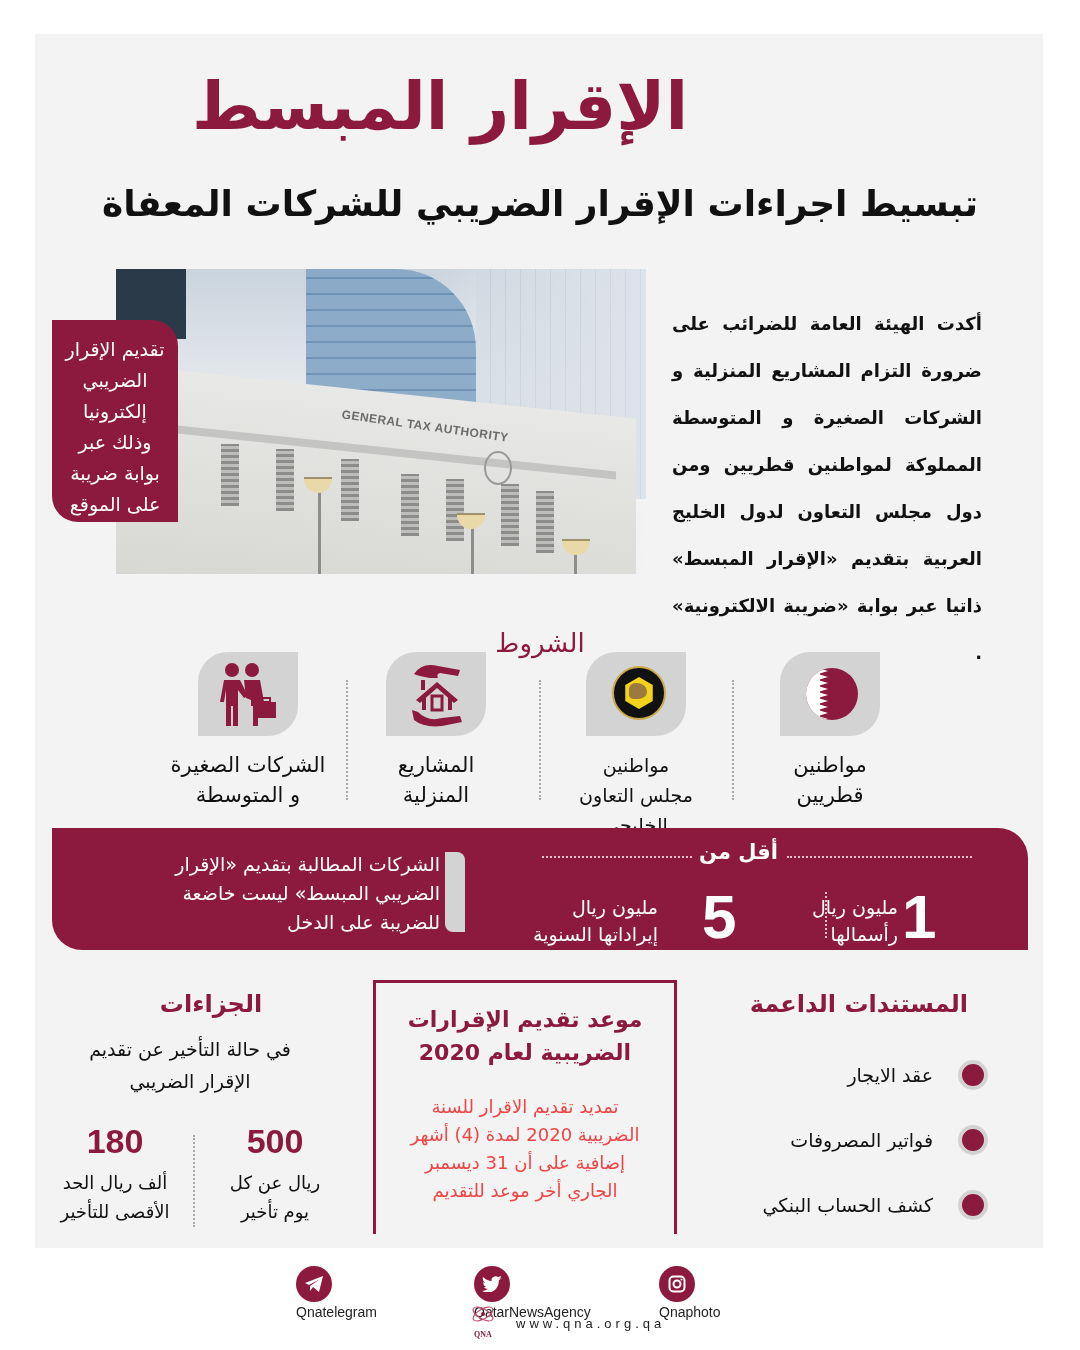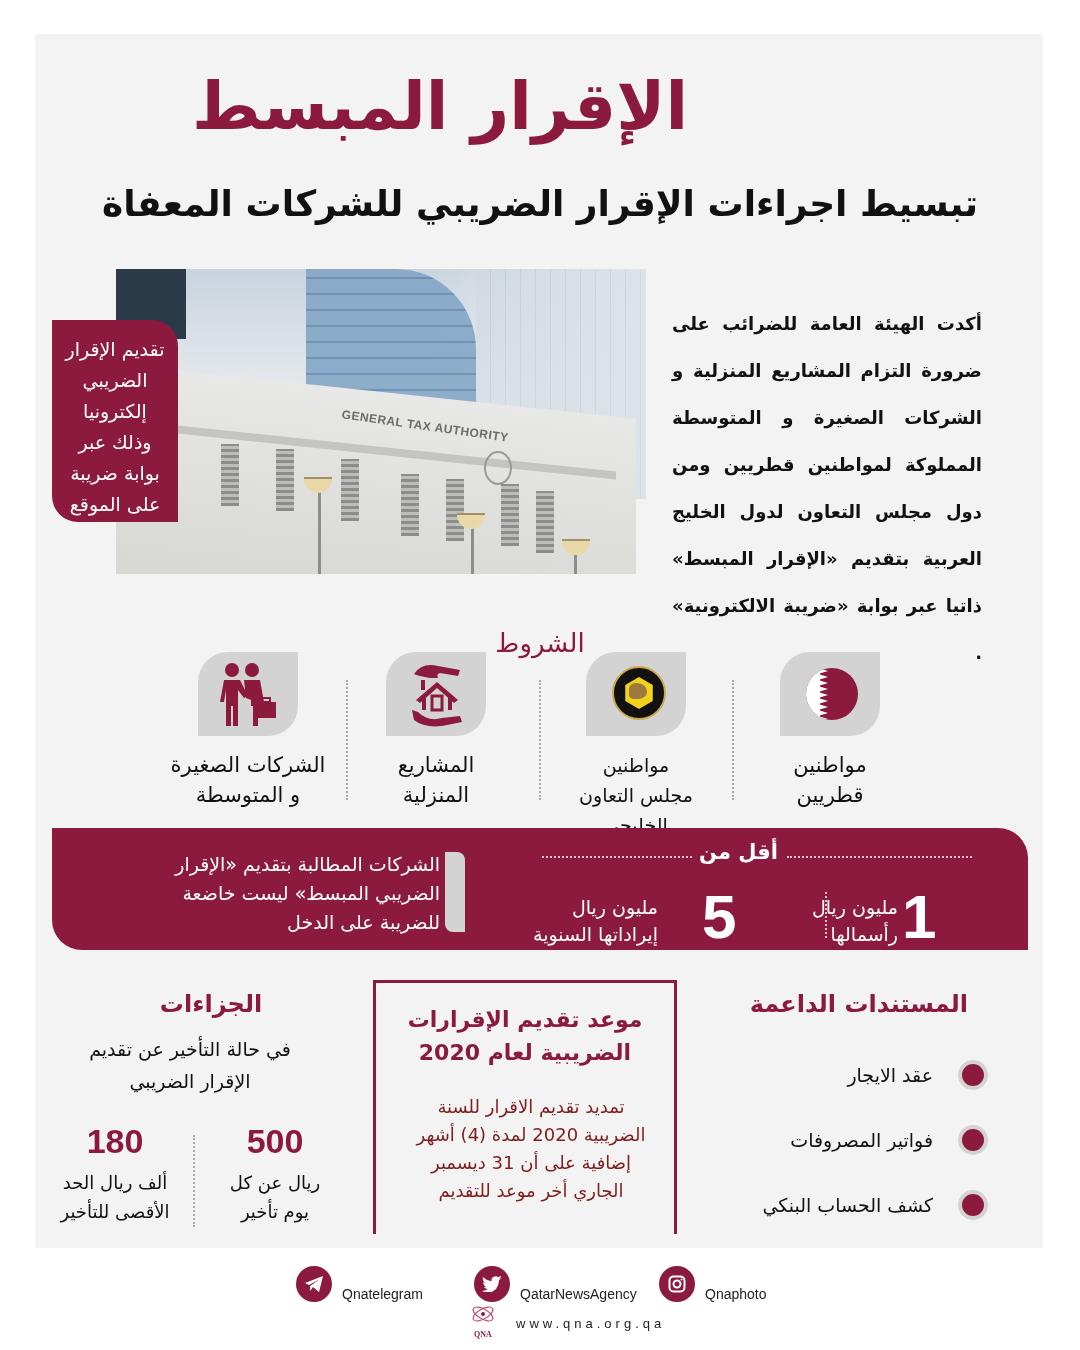--- a/index.html
+++ b/index.html
@@ -54,30 +54,30 @@
   .band-box .note { position: absolute; left: 68px; top: 22px; width: 320px; font-size: 19px; line-height: 29px; text-align: right; }
 
   
   .docs-title { position: absolute; right: 112px; top: 990px; font-size: 24px; font-weight: bold; color: #8c1a3e; }
   .doc-item { position: absolute; right: 92px; height: 32px; display: flex; align-items: center; gap: 25px; }
   .doc-item .bullet { width: 30px; height: 30px; border-radius: 50%; background: #8c1a3e; border: 4px solid #d3d3d3; flex: none; }
   .doc-item .txt { font-size: 19px; color: #111; }
 
   .deadline { position: absolute; left: 373px; top: 980px; width: 304px; height: 254px; border: 3px solid #8c1a3e; border-bottom: none; }
   .deadline .dt { position: absolute; left: 0; width: 298px; top: 20px; text-align: center; font-size: 22px; font-weight: bold; color: #8c1a3e; line-height: 33px; }
-  .deadline .db { position: absolute; left: 6px; width: 298px; top: 110px; text-align: center; font-size: 18px; color: #7f1d1d; line-height: 28px; }
+  .deadline .db { position: absolute; left: 0; width: 298px; top: 110px; text-align: center; font-size: 18px; color: #ef4444; line-height: 28px; }
 
   .pen-title { position: absolute; left: 146px; width: 130px; top: 990px; text-align: center; font-size: 24px; font-weight: bold; color: #8c1a3e; }
   .pen-sub { position: absolute; left: 60px; width: 260px; top: 1033px; text-align: center; font-size: 19px; line-height: 32px; color: #111; }
   .pen-num { position: absolute; font-family: "Liberation Sans", sans-serif; font-weight: bold; font-size: 34px; color: #8c1a3e; top: 1122px; text-align: center; width: 130px; }
   .pen-lbl { position: absolute; top: 1168px; width: 140px; text-align: center; font-size: 18px; line-height: 29px; color: #111; }
   .pen-sep { position: absolute; left: 193px; top: 1135px; height: 92px; border-left: 2px dotted #a9a9a9; }
 
   
-  .social { position: absolute; top: 1266px; display: flex; align-items: flex-end; gap: 10px; direction: ltr; }
+  .social { position: absolute; top: 1266px; display: flex; align-items: flex-start; gap: 2px; direction: ltr; flex-direction: column; }
   .social .circ { width: 36px; height: 36px; border-radius: 50%; background: #8c1a3e; display: flex; align-items: center; justify-content: center; }
   .social .lbl { font-family: "Liberation Sans", sans-serif; font-size: 14px; color: #222; }
   .site { position: absolute; left: 516px; top: 1316px; font-family: "Liberation Sans", sans-serif; font-size: 13px; letter-spacing: 4px; direction: ltr; color: #222; }
   .qna-logo { position: absolute; left: 466px; top: 1302px; width: 34px; height: 42px; direction: ltr; text-align: center; }
   .qna-logo .mk { font-family: "Liberation Serif", serif; font-size: 8px; color: #8c1a3e; font-weight: bold; }
 </style>
 </head>
 <body>
 
 <div class="panel"></div>

